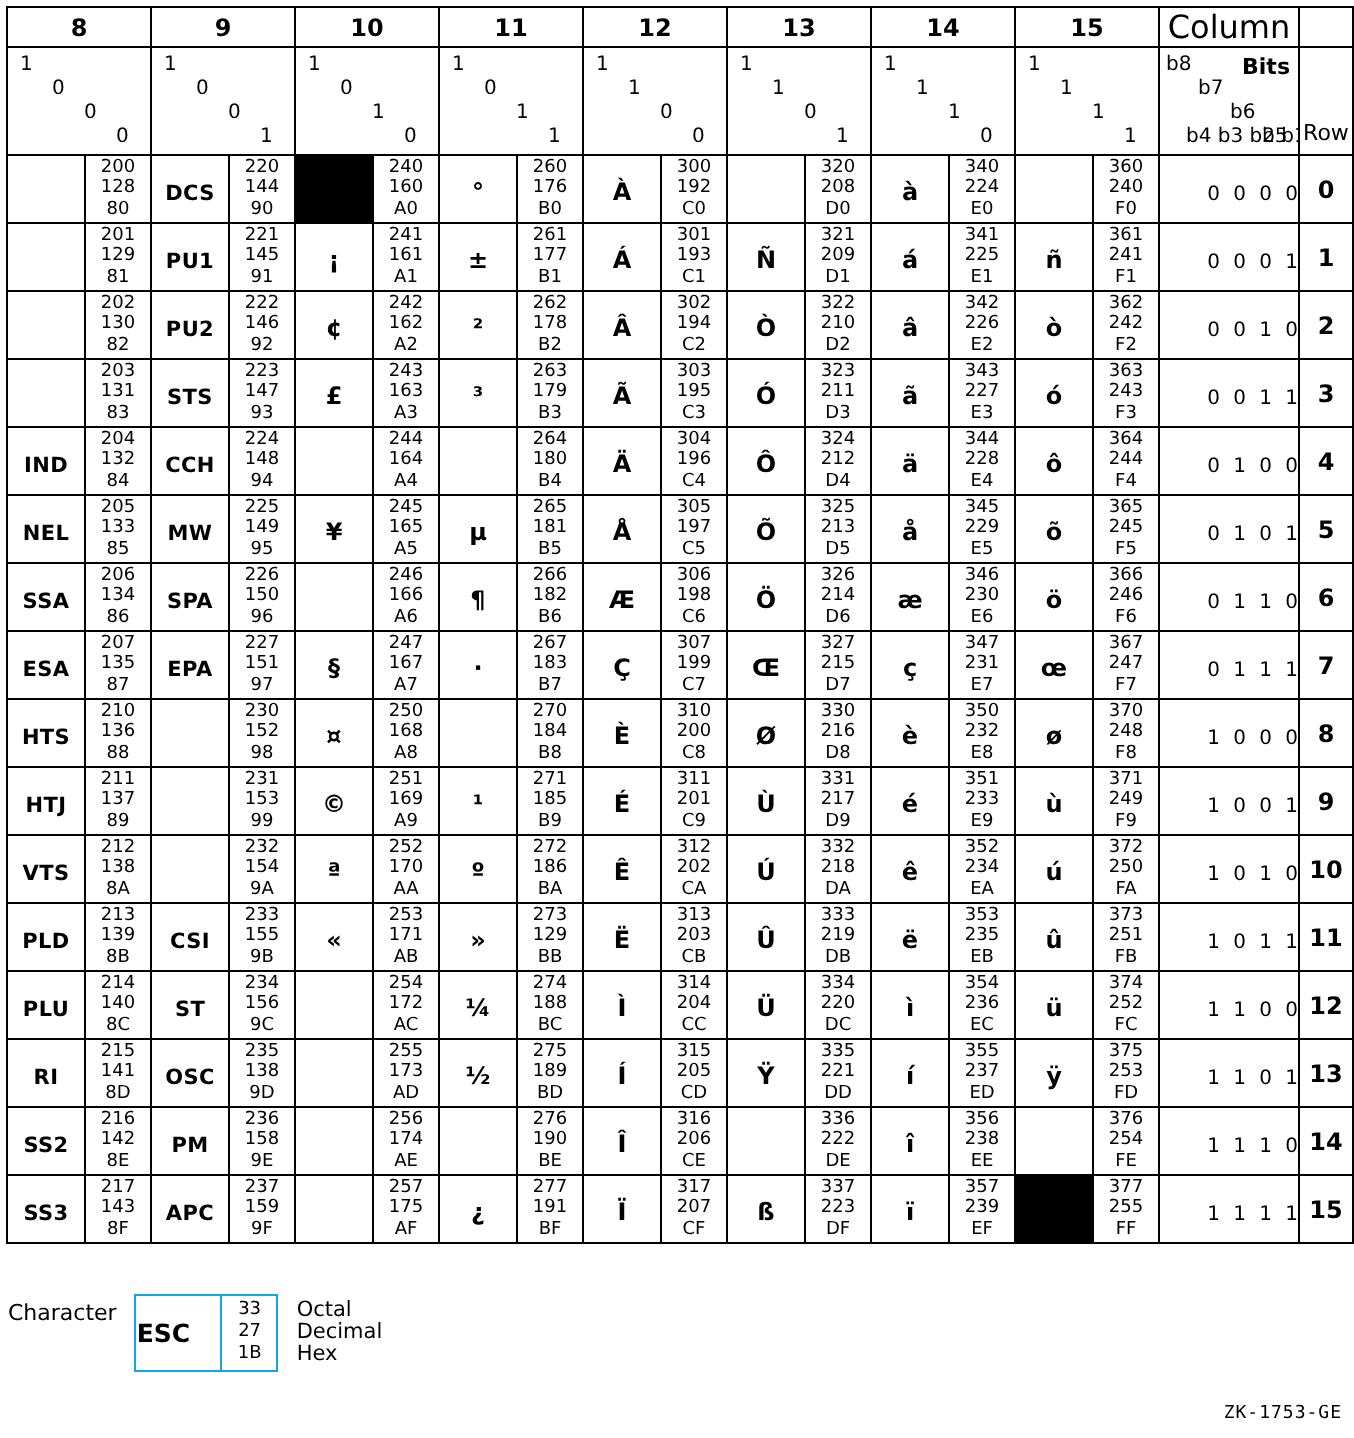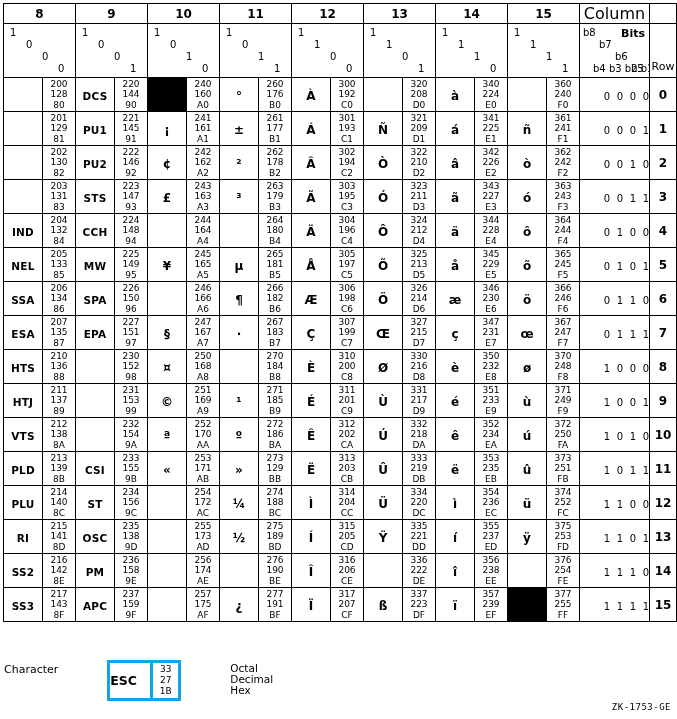--- a/index.html
+++ b/index.html
@@ -34,24 +34,24 @@
   .char .mn { font-size: 10.5px; font-weight: bold; letter-spacing: 0.2px; }
   .black { background: #000000; }
   .codes { text-align: center; vertical-align: middle; }
   .codes div { font-size: 9px; line-height: 10.5px; }
   .rowbits { text-align: right; vertical-align: middle; }
   .rowbits span { display: inline-block; width: 13px; font-size: 10px; }
   .rownum { text-align: center; vertical-align: middle; font-size: 12px; font-weight: bold; }
 
   .key { position: absolute; left: 4px; top: 640px; }
   .key-title { font-size: 11.5px; font-weight: bold; }
-  .key-row { display: flex; align-items: flex-start; margin-top: 20px; gap: 40px; }
+  .key-row { display: flex; align-items: flex-start; margin-top: 7px; }
   .key-charlabel { font-size: 11px; margin-top: 3px; }
   table.keybox { border-collapse: collapse; margin-left: 9px; }
-  .keybox td { border: 3px solid #0ea5e9; padding: 0; }
+  .keybox td { border: 1px solid #0ea5e9; padding: 0; }
   .key-esc { width: 43px; height: 38px; font-size: 12.5px; font-weight: bold; }
   .key-codes { width: 28px; text-align: center; }
   .key-codes div { font-size: 9px; line-height: 11px; }
   .key-labels { margin-left: 9px; margin-top: 3px; }
   .key-labels div { font-size: 10.5px; line-height: 11px; }
 
   .fig-label {
     position: absolute; top: 702px; right: 6px;
     font-family: "DejaVu Sans Mono", "Liberation Mono", monospace;
     font-size: 9px; letter-spacing: 0.5px;

